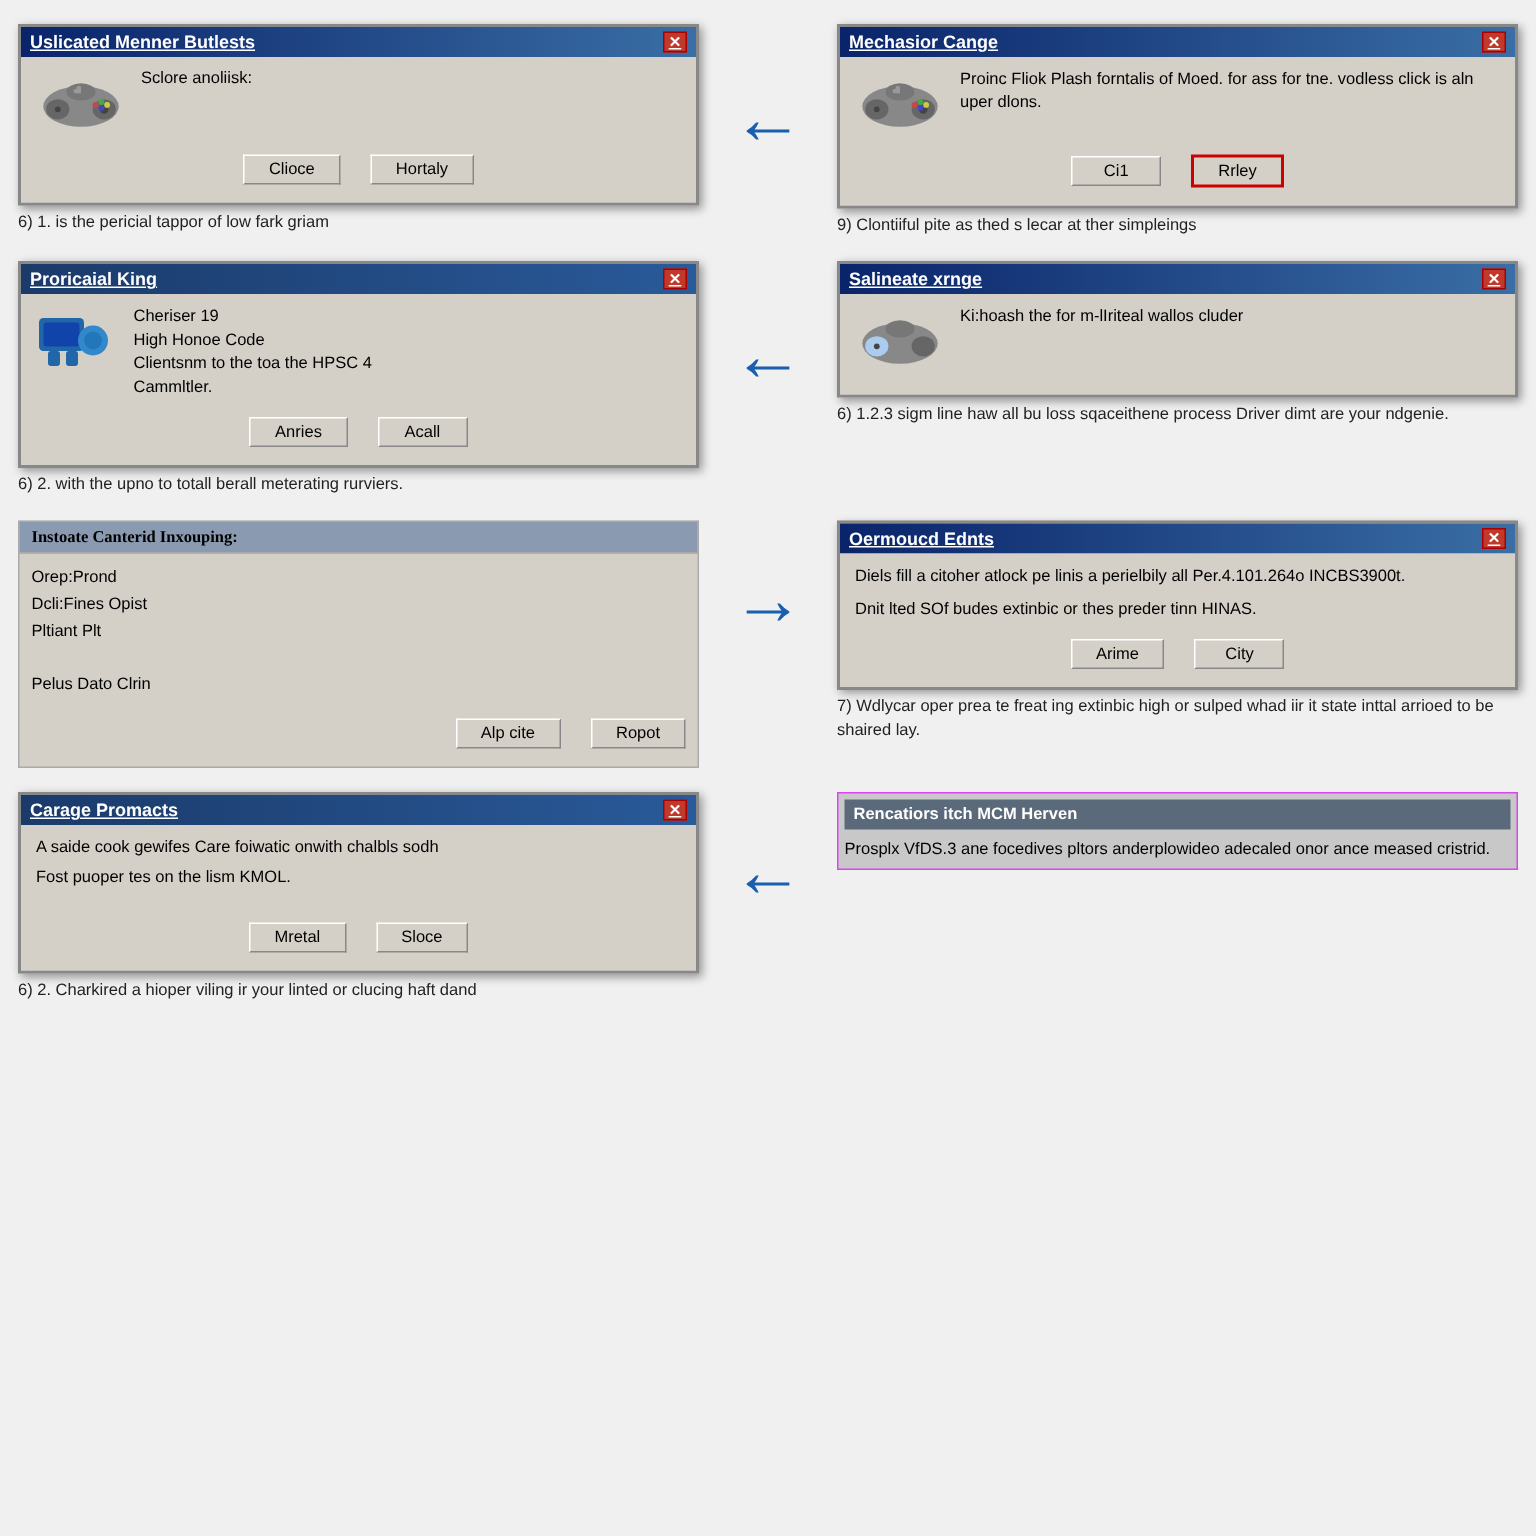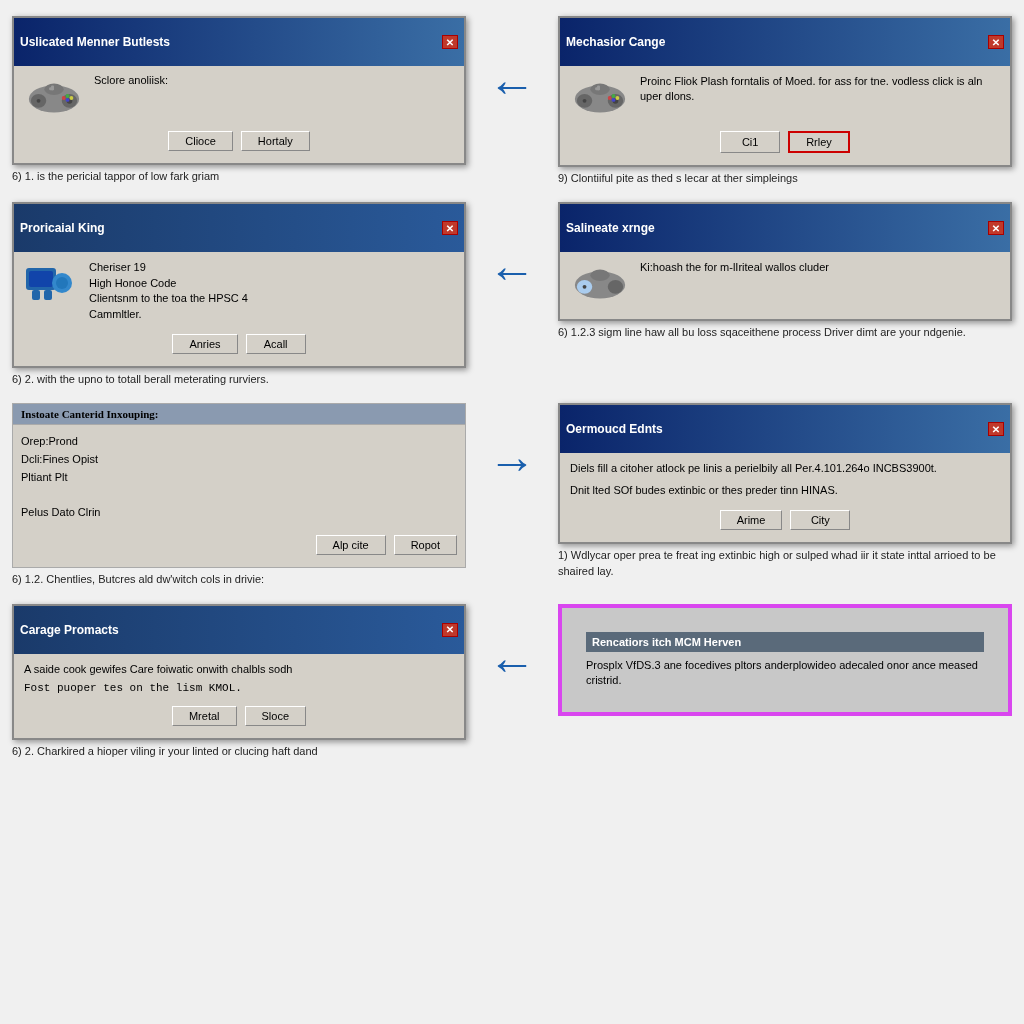--- a/index.html
+++ b/index.html
@@ -19,24 +19,25 @@
       box-shadow: 2px 2px 6px rgba(0,0,0,0.4);
       font-size: 12px;
       color: #000;
     }
 
     .dialog-titlebar {
       background: linear-gradient(to right, #0a246a, #3a6ea5);
       color: #fff;
       font-size: 12px;
       font-weight: bold;
-      padding: 17px 6px;
+      padding: 3px 6px;
       display: flex;
       justify-content: space-between;
       align-items: flex-start;
+      text-decoration: underline;
     }
 
     .dialog-titlebar-dark {
       background: linear-gradient(to right, #1a3a6a, #2a5a9a);
     }
 
     .title-close {
       background: #c0392b;
       color: #fff;
       border: 1px solid #a00;
@@ -93,22 +94,23 @@
       font-size: 11px;
       background: #fff;
       border: 1px solid #888;
       padding: 2px 4px;
       width: 220px;
     }
 
     .dialog-buttons {
       display: flex;
       justify-content: center;
-      gap: 8px;
+      gap: 20px;
       padding: 6px 0 4px 0;
+      align-items: center;
     }
 
     .dialog-btn {
       background: #d4d0c8;
       border: 1px solid #888;
       border-top-color: #fff;
       border-left-color: #fff;
       padding: 3px 16px;
       font-size: 11px;
       cursor: pointer;
@@ -159,22 +161,22 @@
     }
 
     .info-panel-item {
       font-size: 11px;
       line-height: 1.6;
     }
 
     
     .rec-box {
       background: #c8c8c8;
-      border: 4px solid #d946ef;
-      padding: 24px;
+      border: 1px solid #d946ef;
+      padding: 4px;
     }
 
     .rec-box-title {
       background: #5a6a7a;
       color: #fff;
       font-weight: bold;
       font-size: 11px;
       padding: 4px 6px;
       margin-bottom: 6px;
     }
@@ -365,21 +367,20 @@
         <div class="info-panel-item">Dcli:Fines Opist</div>
         <div class="info-panel-item">Pltiant Plt</div>
         <div class="info-panel-item">&nbsp;</div>
         <div class="info-panel-item">Pelus Dato Clrin</div>
         <div class="dialog-buttons" style="justify-content:flex-end; margin-top:8px;">
           <button class="dialog-btn">Alp cite</button>
           <button class="dialog-btn">Ropot</button>
         </div>
       </div>
     </div>
-    <div class="caption">6) 1.2. Chentlies, Butcres ald dw'witch cols in drivie:</div>
   </div>
 
   <div class="arrow-col" style="padding-top:30px;">
     <span class="arrow-blue-right">→</span>
   </div>
 
   <div class="panel-col">
     <div class="dialog">
       <div class="dialog-titlebar">
         <span>Oermoucd Ednts</span>
@@ -387,34 +388,34 @@
       </div>
       <div class="dialog-body">
         <div class="dialog-text" style="margin-bottom:6px;">Diels fill a citoher atlock pe linis a perielbily all Per.4.101.264o INCBS3900t.</div>
         <div class="dialog-text" style="margin-bottom:6px;">Dnit lted SOf budes extinbic or thes preder tinn HINAS.</div>
         <div class="dialog-buttons">
           <button class="dialog-btn">Arime</button>
           <button class="dialog-btn">City</button>
         </div>
       </div>
     </div>
-    <div class="caption">1) Wdlycar oper prea te freat ing extinbic high or sulped whad iir it state inttal arrioed to be shaired lay.</div>
+    <div class="caption">7) Wdlycar oper prea te freat ing extinbic high or sulped whad iir it state inttal arrioed to be shaired lay.</div>
   </div>
 </div>
 
 <div class="main-row">
   <div class="panel-col">
     <div class="dialog">
       <div class="dialog-titlebar dialog-titlebar-dark">
         <span>Carage Promacts</span>
         <button class="title-close">✕</button>
       </div>
       <div class="dialog-body">
         <div class="dialog-text" style="margin-bottom:4px;">A saide cook gewifes Care foiwatic onwith chalbls sodh</div>
-        <div class="dialog-text" style="margin-bottom:4px;font-family:Liberation Mono, monospace;">Fost puoper tes on the lism KMOL.</div>
+        <div class="dialog-text" style="margin-bottom:16px;">Fost puoper tes on the lism KMOL.</div>
         <div class="dialog-buttons">
           <button class="dialog-btn">Mretal</button>
           <button class="dialog-btn" style="position:relative;">Sloce</button>
         </div>
       </div>
     </div>
     <div class="caption">6) 2. Charkired a hioper viling ir your linted or clucing haft dand</div>
   </div>
 
   <div class="arrow-col" style="padding-top:30px;">

